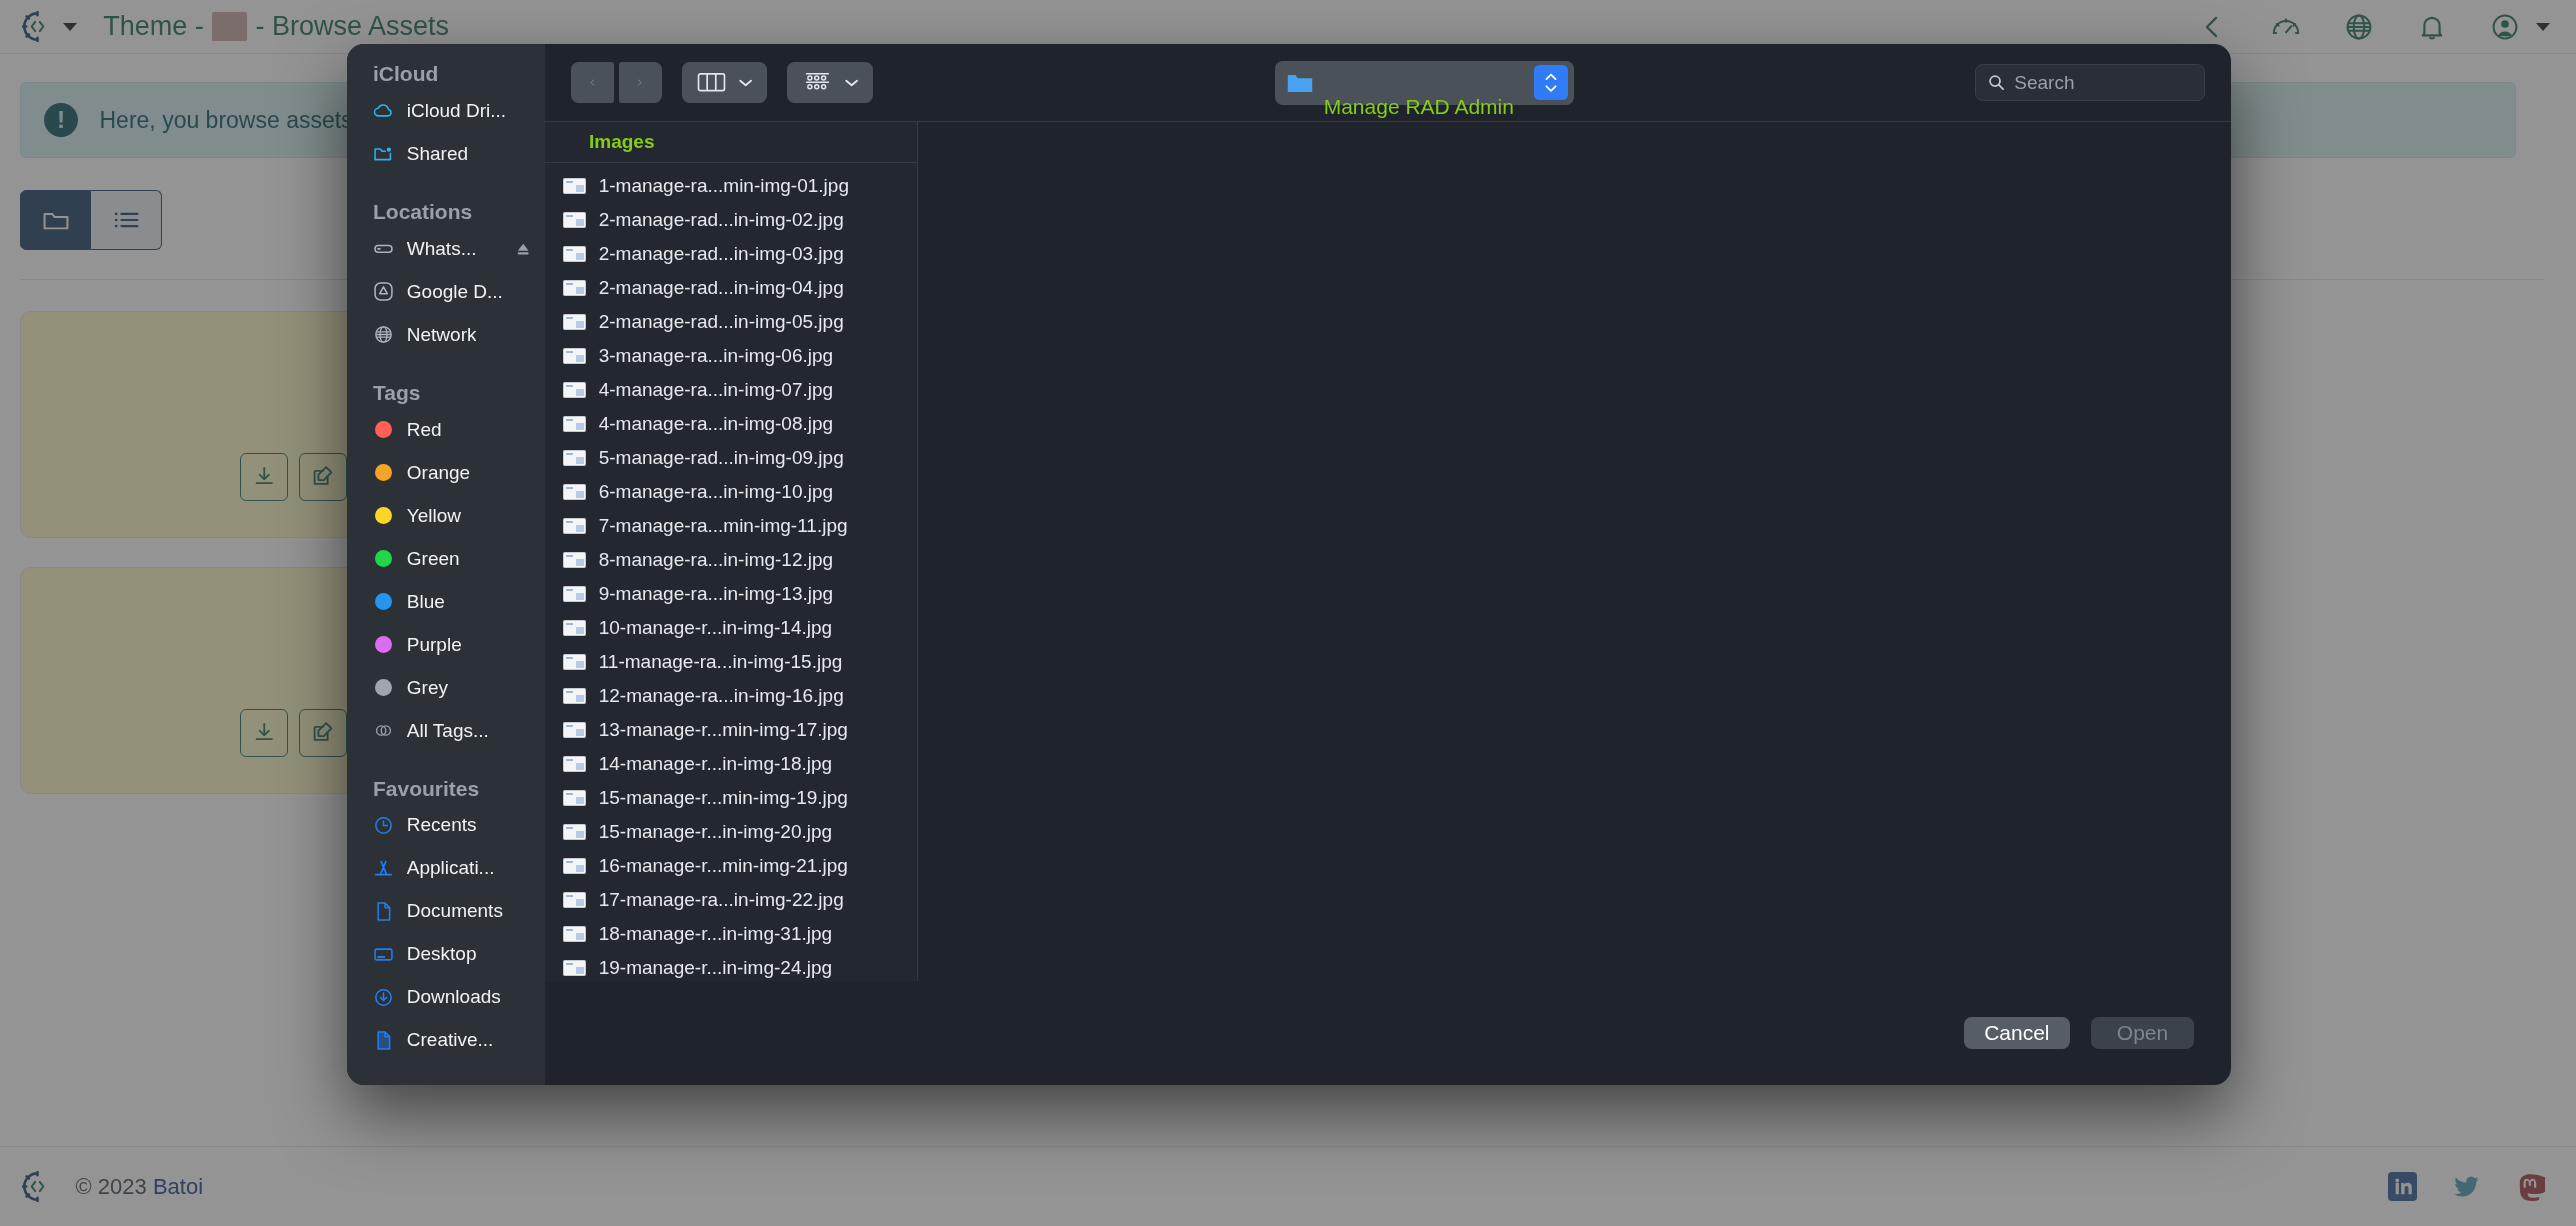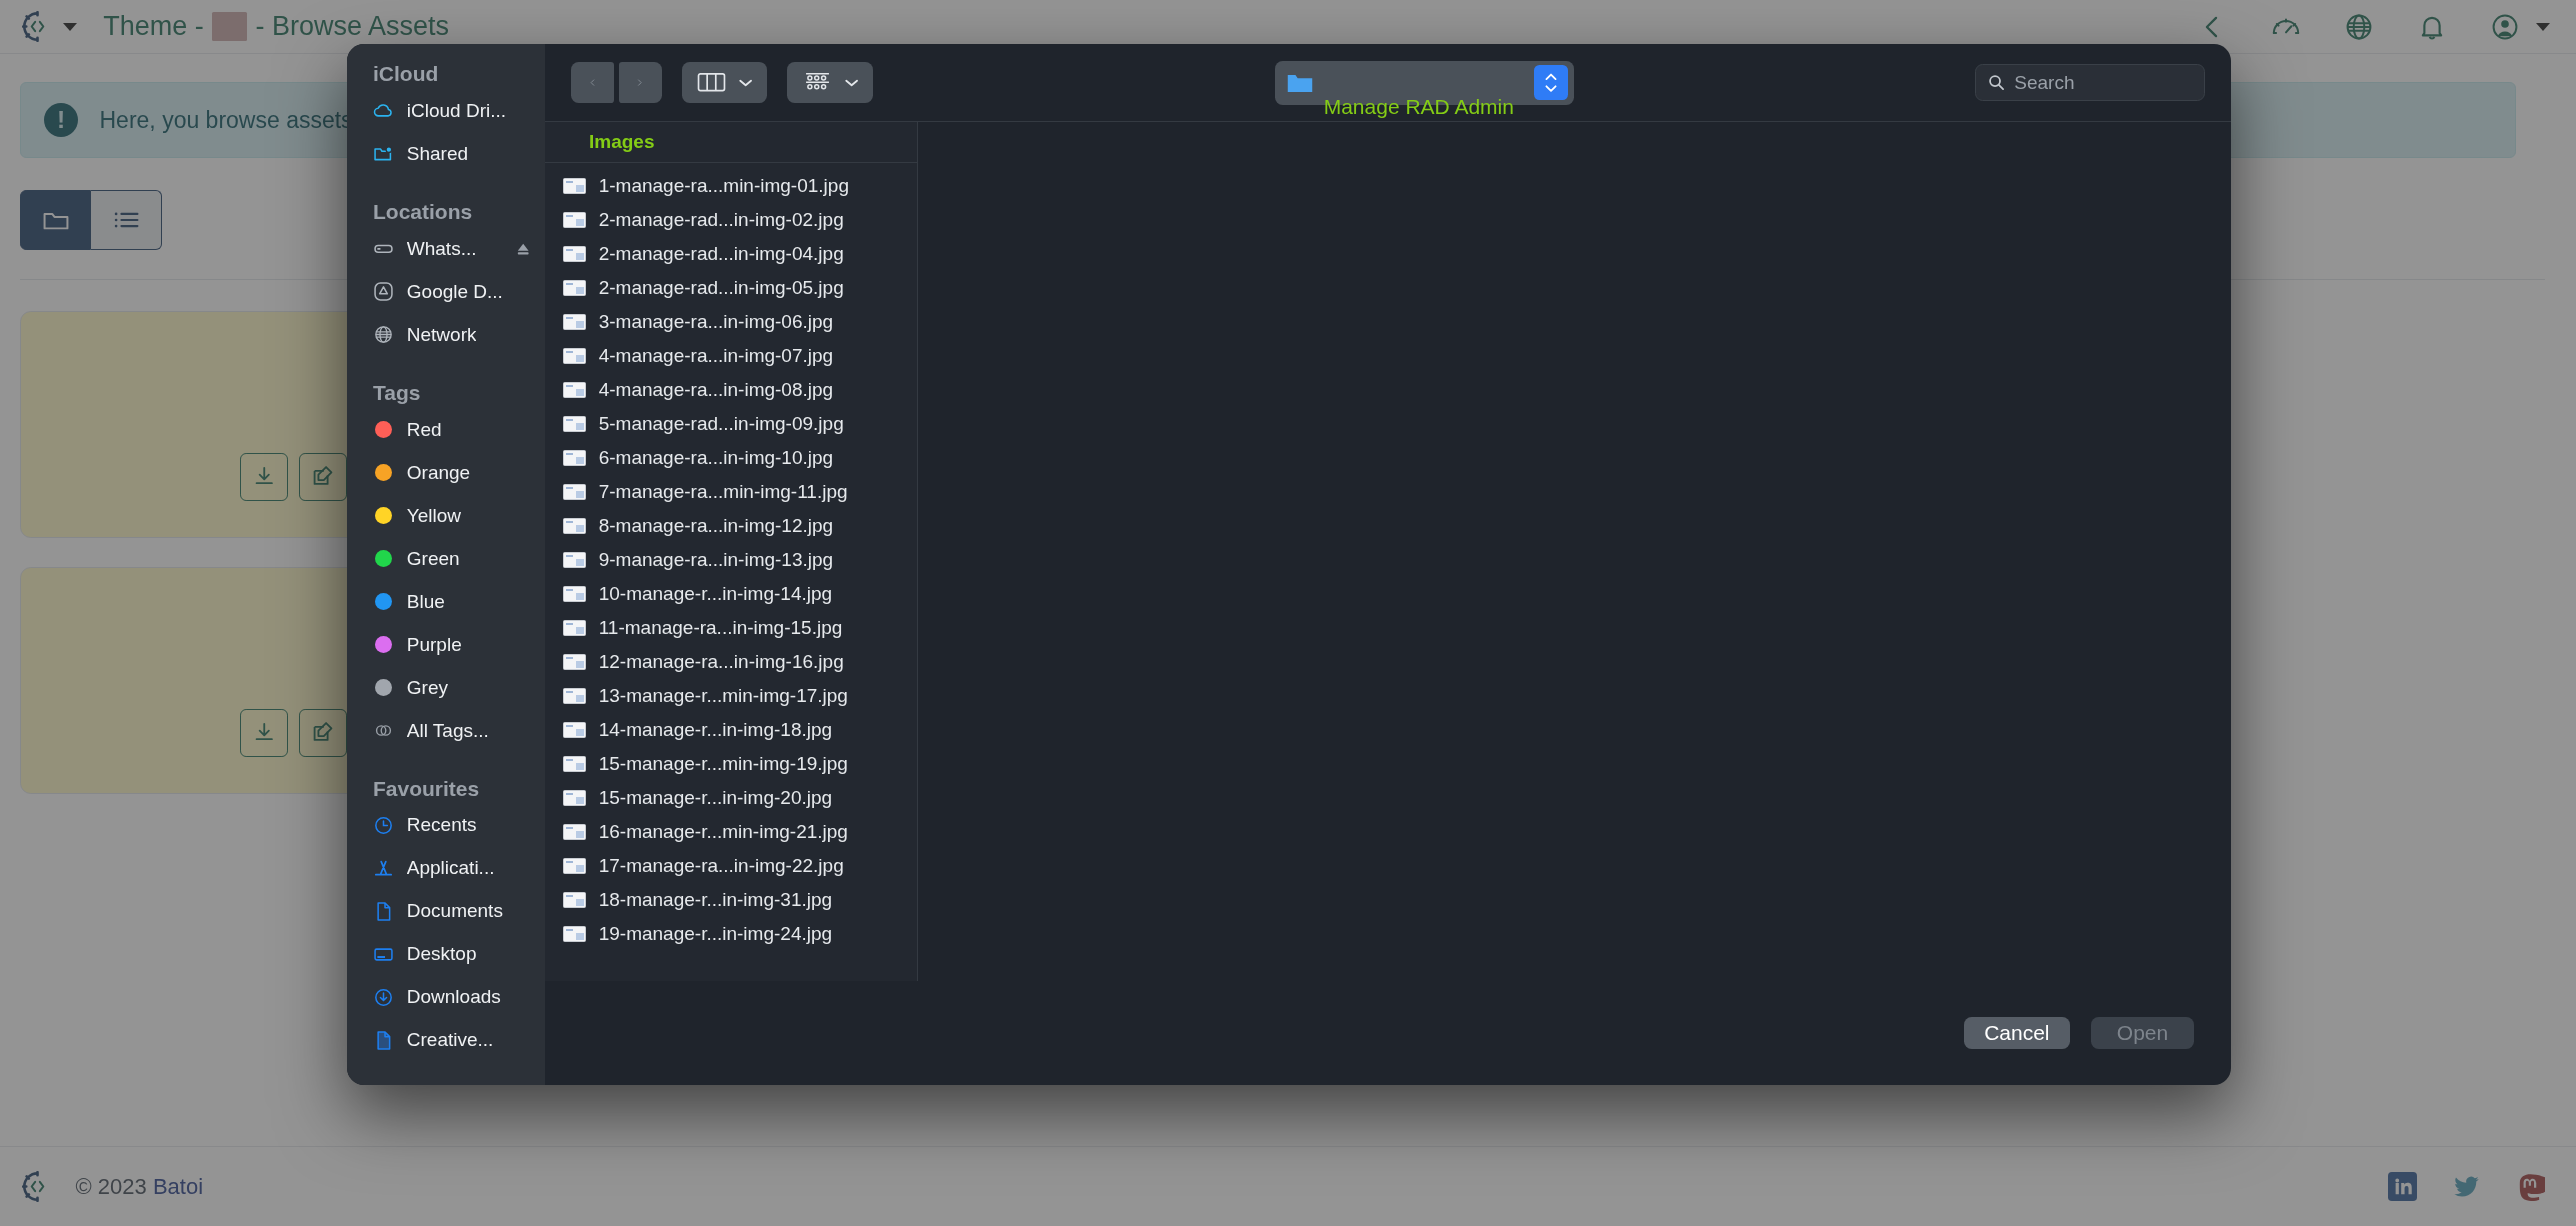--- a/index.html
+++ b/index.html
@@ -718,20 +718,24 @@
               <div class="file-row">
                 <span class="file-thumb"></span>
                 <span>1-manage-ra...min-img-01.jpg</span>
               </div>
               <div class="file-row">
                 <span class="file-thumb"></span>
                 <span>2-manage-rad...in-img-02.jpg</span>
               </div>
               <div class="file-row">
                 <span class="file-thumb"></span>
+                <span>2-manage-rad...in-img-03.jpg</span>
+              </div>
+              <div class="file-row">
+                <span class="file-thumb"></span>
                 <span>2-manage-rad...in-img-04.jpg</span>
               </div>
               <div class="file-row">
                 <span class="file-thumb"></span>
                 <span>2-manage-rad...in-img-05.jpg</span>
               </div>
               <div class="file-row">
                 <span class="file-thumb"></span>
                 <span>3-manage-ra...in-img-06.jpg</span>
               </div>

